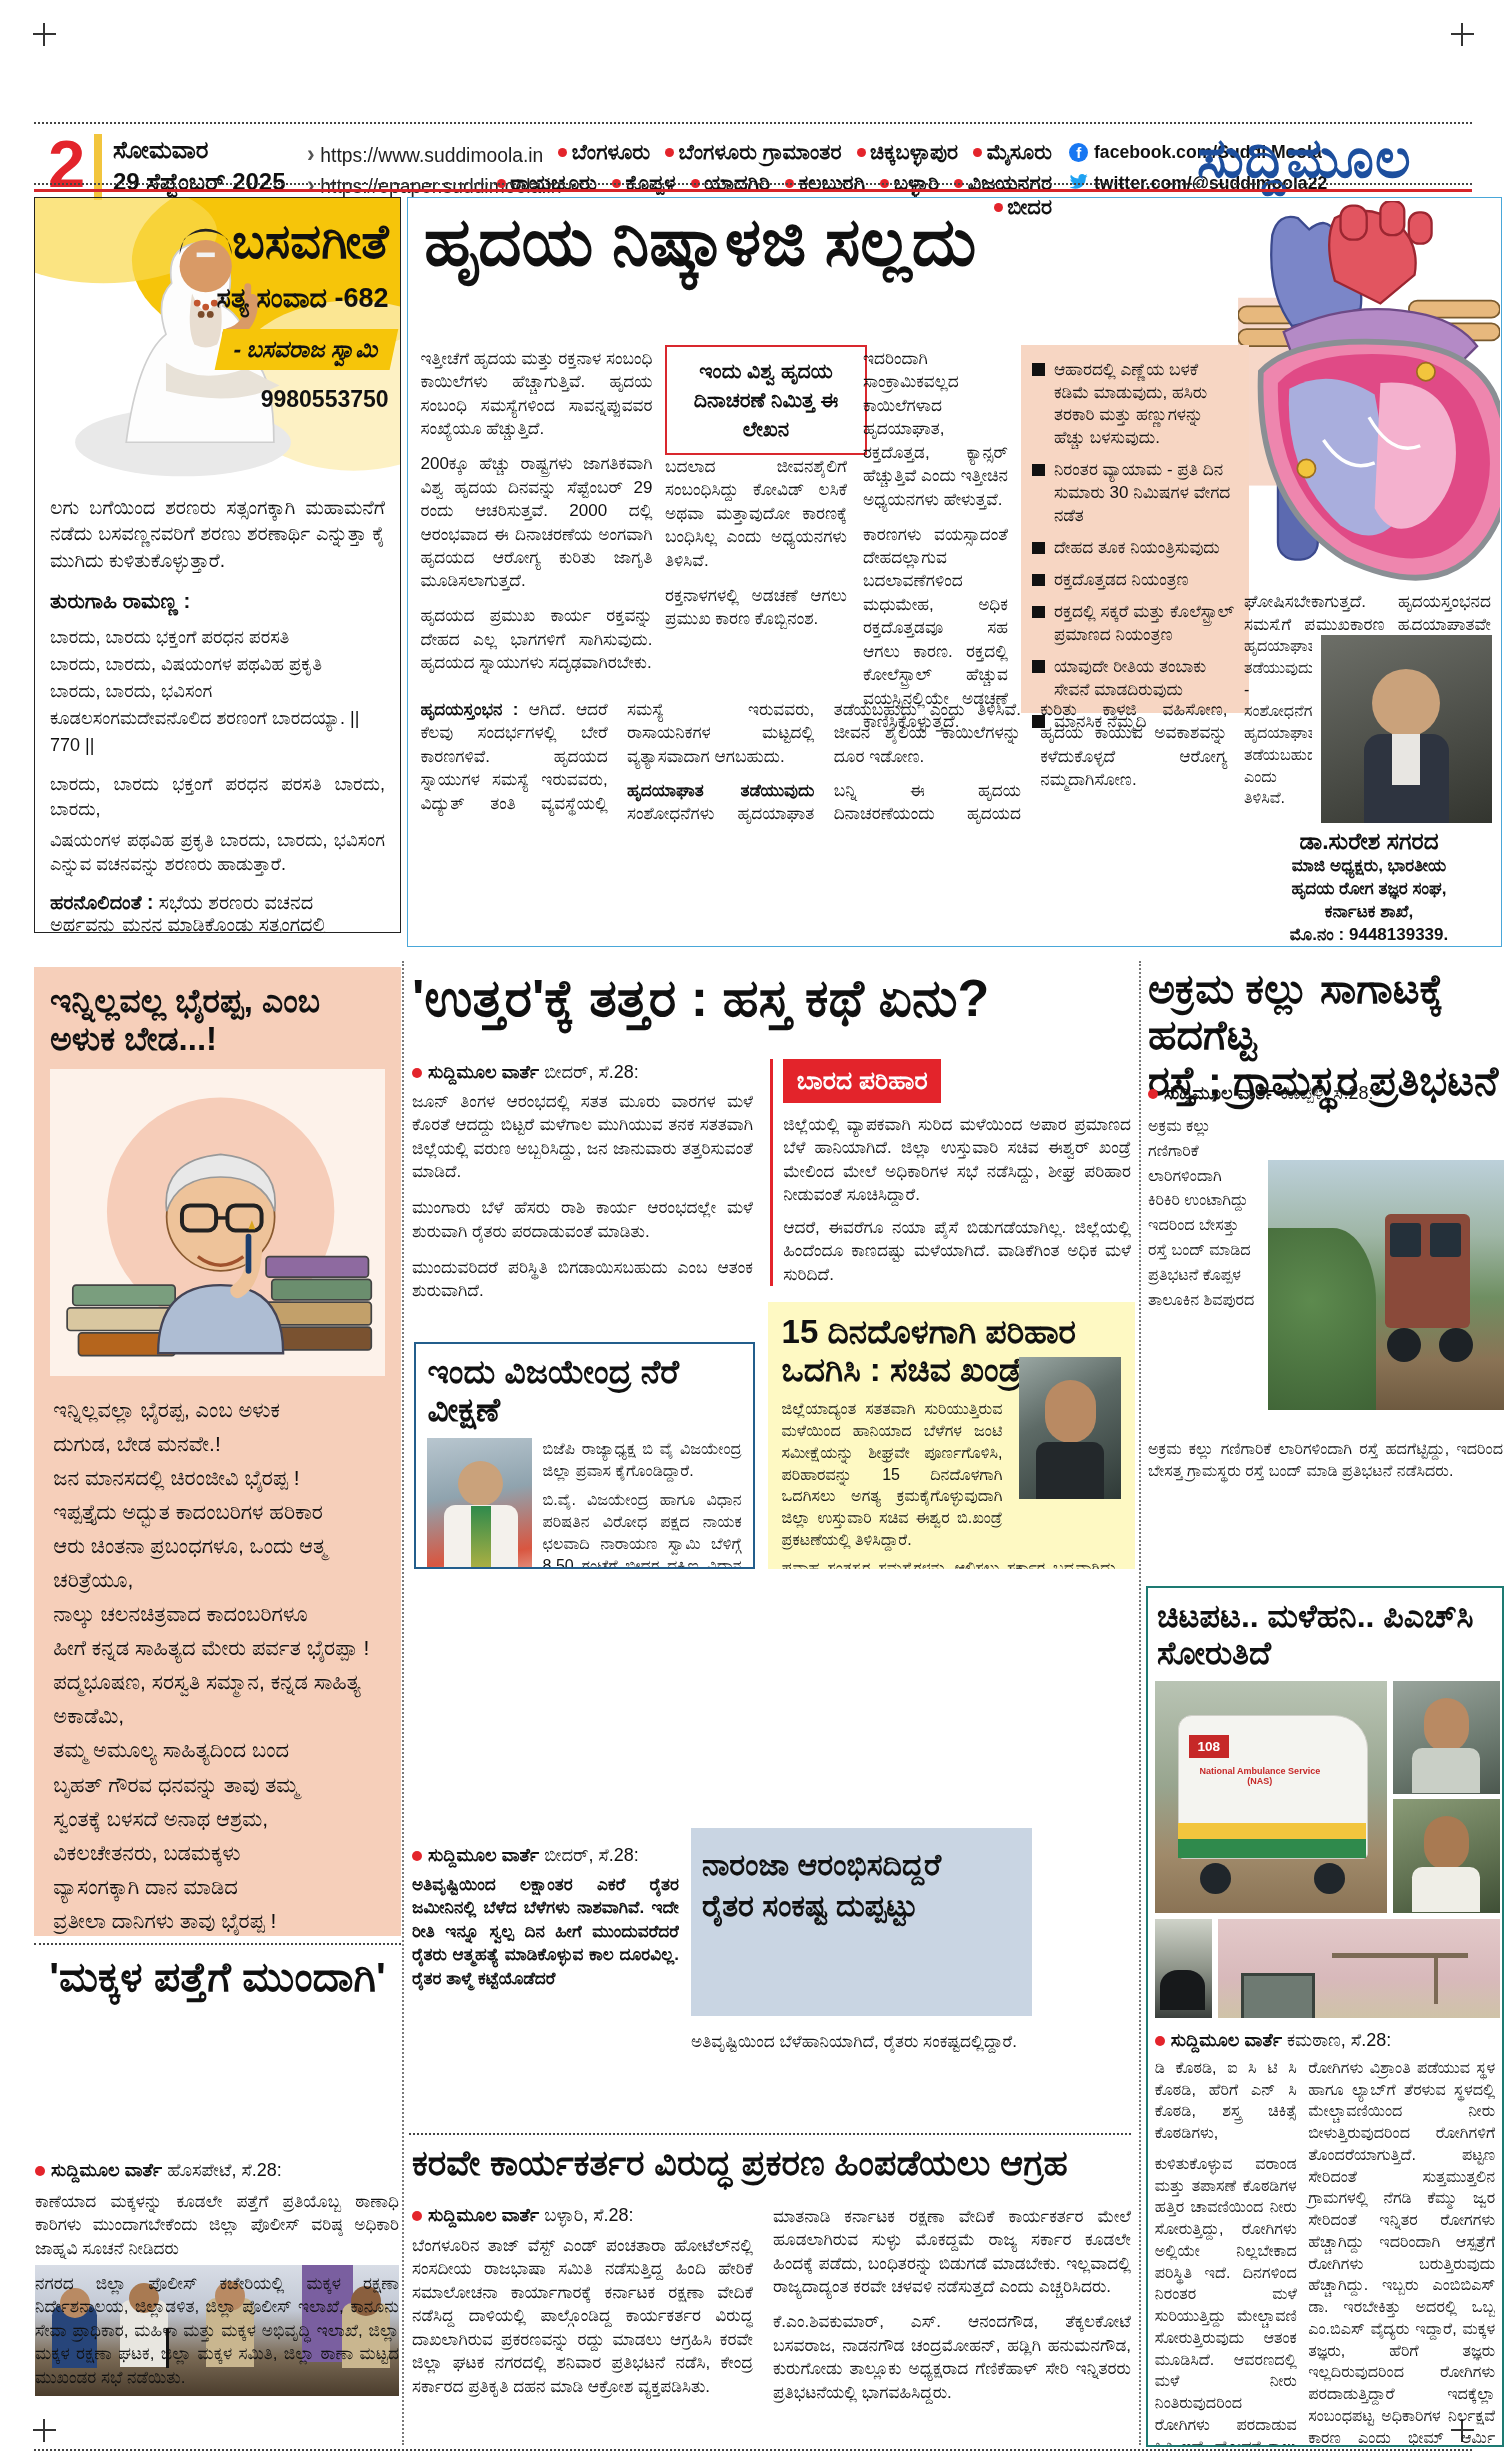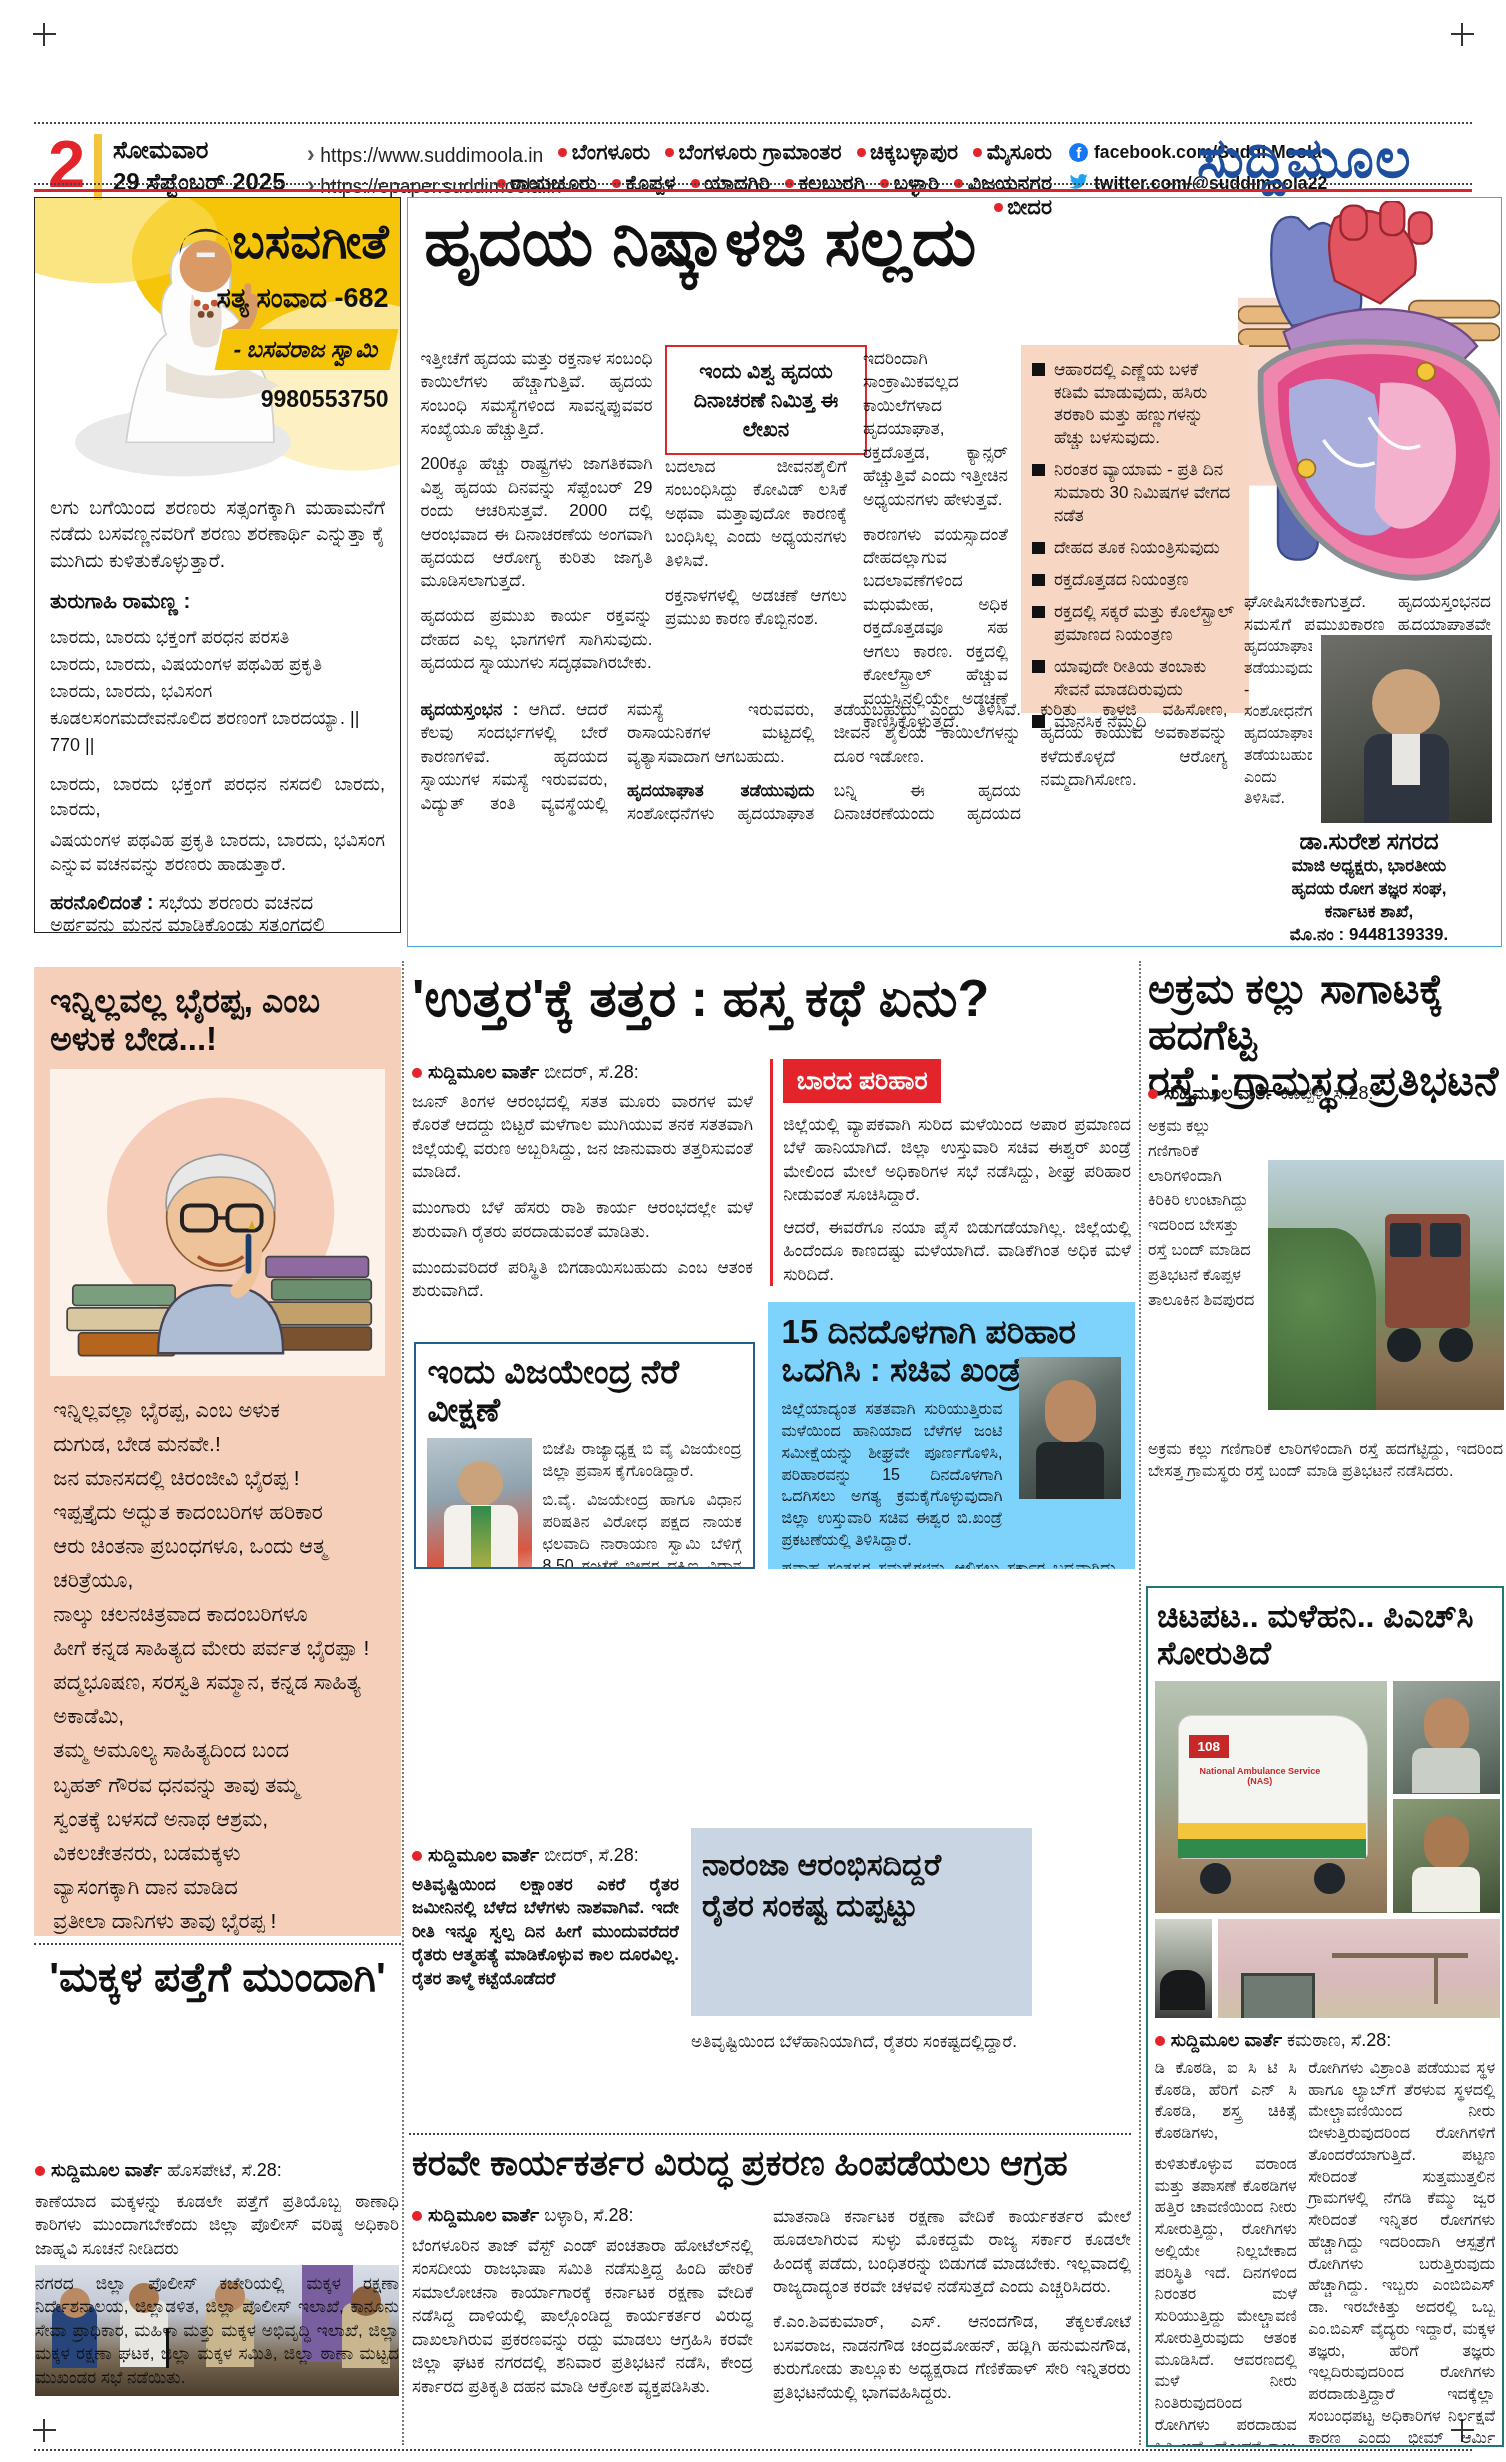--- a/index.html
+++ b/index.html
@@ -41,21 +41,21 @@
   .kicker{border:2.8px solid #d9282e;padding:10.2px 8px;text-align:center;font-size:20.5px;font-weight:900;line-height:1.4;background:#fff;}
   .pinkbox{background:#f7d6c3;padding:13.6px 11.4px;}
   .pinkbox .li{display:flex;margin-bottom:9px;font-size:17px;line-height:1.35;}
   .sq{flex:0 0 12.5px;height:12.5px;background:#111;margin:4.5px 9px 0 0;}
   .redlabel{background:#e3242b;color:#fff;font-weight:900;font-size:25px;padding:6.8px 13.6px;display:inline-block;}
   .photo{background:#cfcac2;overflow:hidden;position:relative;}
   .cap-name{font-size:23px;font-weight:900;text-align:center;}
   .cap-role{font-size:17px;font-weight:bold;text-align:center;line-height:1.35;}
   .poem{font-size:21px;line-height:1.62;}
   .peach{background:#f6cfba;}
-  .greenbox{background:#7dd3fc;}
+  .greenbox{background:#fef9c3;}
   .greybox{background:#c9d5e3;}
   .subh{font-weight:900;}
   .cols4{column-count:4;column-gap:19.3px;}
 </style>
 </head>
 <body>
 
 <div id="paper">
 
   <div class="abs crop" style="left:33px;top:23px;"></div>
@@ -133,21 +133,21 @@
     </div>
     <div style="padding:12.5px 15px;">
       <p class="body30 jt" style="font-size:19.3px;margin:0 0 15px;">ಲಗು ಬಗೆಯಿಂದ ಶರಣರು ಸತ್ಸಂಗಕ್ಕಾಗಿ ಮಹಾಮನೆಗೆ ನಡೆದು ಬಸವಣ್ಣನವರಿಗೆ ಶರಣು ಶರಣಾರ್ಥಿ ಎನ್ನುತ್ತಾ ಕೈ ಮುಗಿದು ಕುಳಿತುಕೊಳ್ಳುತ್ತಾರೆ.</p>
       <p class="bold" style="font-size:20.5px;margin:0 0 10.2px;">ತುರುಗಾಹಿ ರಾಮಣ್ಣ :</p>
       <div style="font-size:18px;line-height:1.5;margin-bottom:13.6px;">
         <div>ಬಾರದು, ಬಾರದು ಭಕ್ತಂಗೆ ಪರಧನ ಪರಸತಿ</div>
         <div>ಬಾರದು, ಬಾರದು, ವಿಷಯಂಗಳ ಪಥವಿಹ ಪ್ರಕೃತಿ</div>
         <div>ಬಾರದು, ಬಾರದು, ಭವಿಸಂಗ</div>
         <div>ಕೂಡಲಸಂಗಮದೇವನೊಲಿದ ಶರಣಂಗೆ ಬಾರದಯ್ಯಾ. || 770 ||</div>
       </div>
-      <p class="body30 jt" style="font-size:18px;margin:0 0 5.7px;">ಬಾರದು, ಬಾರದು ಭಕ್ತಂಗೆ ಪರಧನ ನಸದಲಿ ಬಾರದು, ಬಾರದು,</p>
+      <p class="body30 jt" style="font-size:18px;margin:0 0 5.7px;">ಬಾರದು, ಬಾರದು ಭಕ್ತಂಗೆ ಪರಧನ ಪರಸತಿ ಬಾರದು, ಬಾರದು,</p>
       <p class="body30 jt" style="font-size:18px;margin:0 0 15px;">ವಿಷಯಂಗಳ ಪಥವಿಹ ಪ್ರಕೃತಿ ಬಾರದು, ಬಾರದು, ಭವಿಸಂಗ ಎನ್ನುವ ವಚನವನ್ನು ಶರಣರು ಹಾಡುತ್ತಾರೆ.</p>
       <p style="font-size:19.3px;margin:0 0 5.7px;"><span class="bold">ಹರನೊಲಿದಂತೆ :</span> <span>ಸಭೆಯ ಶರಣರು ವಚನದ ಅರ್ಥವನ್ನು ಮನನ ಮಾಡಿಕೊಂಡು ಸತ್ಸಂಗದಲ್ಲಿ ಭಾಗಿಯಾಗುತ್ತಾರೆ.</span></p>
 
     </div>
   </div>
 
   <div class="abs" style="left:407px;top:197px;width:1095px;height:750px;border:1.7px solid #49a7d9;box-sizing:border-box;">
 
     <div class="abs h-xl" style="left:16px;top:9px;width:807px;">ಹೃದಯ ನಿಷ್ಕಾಳಜಿ ಸಲ್ಲದು</div>
 

